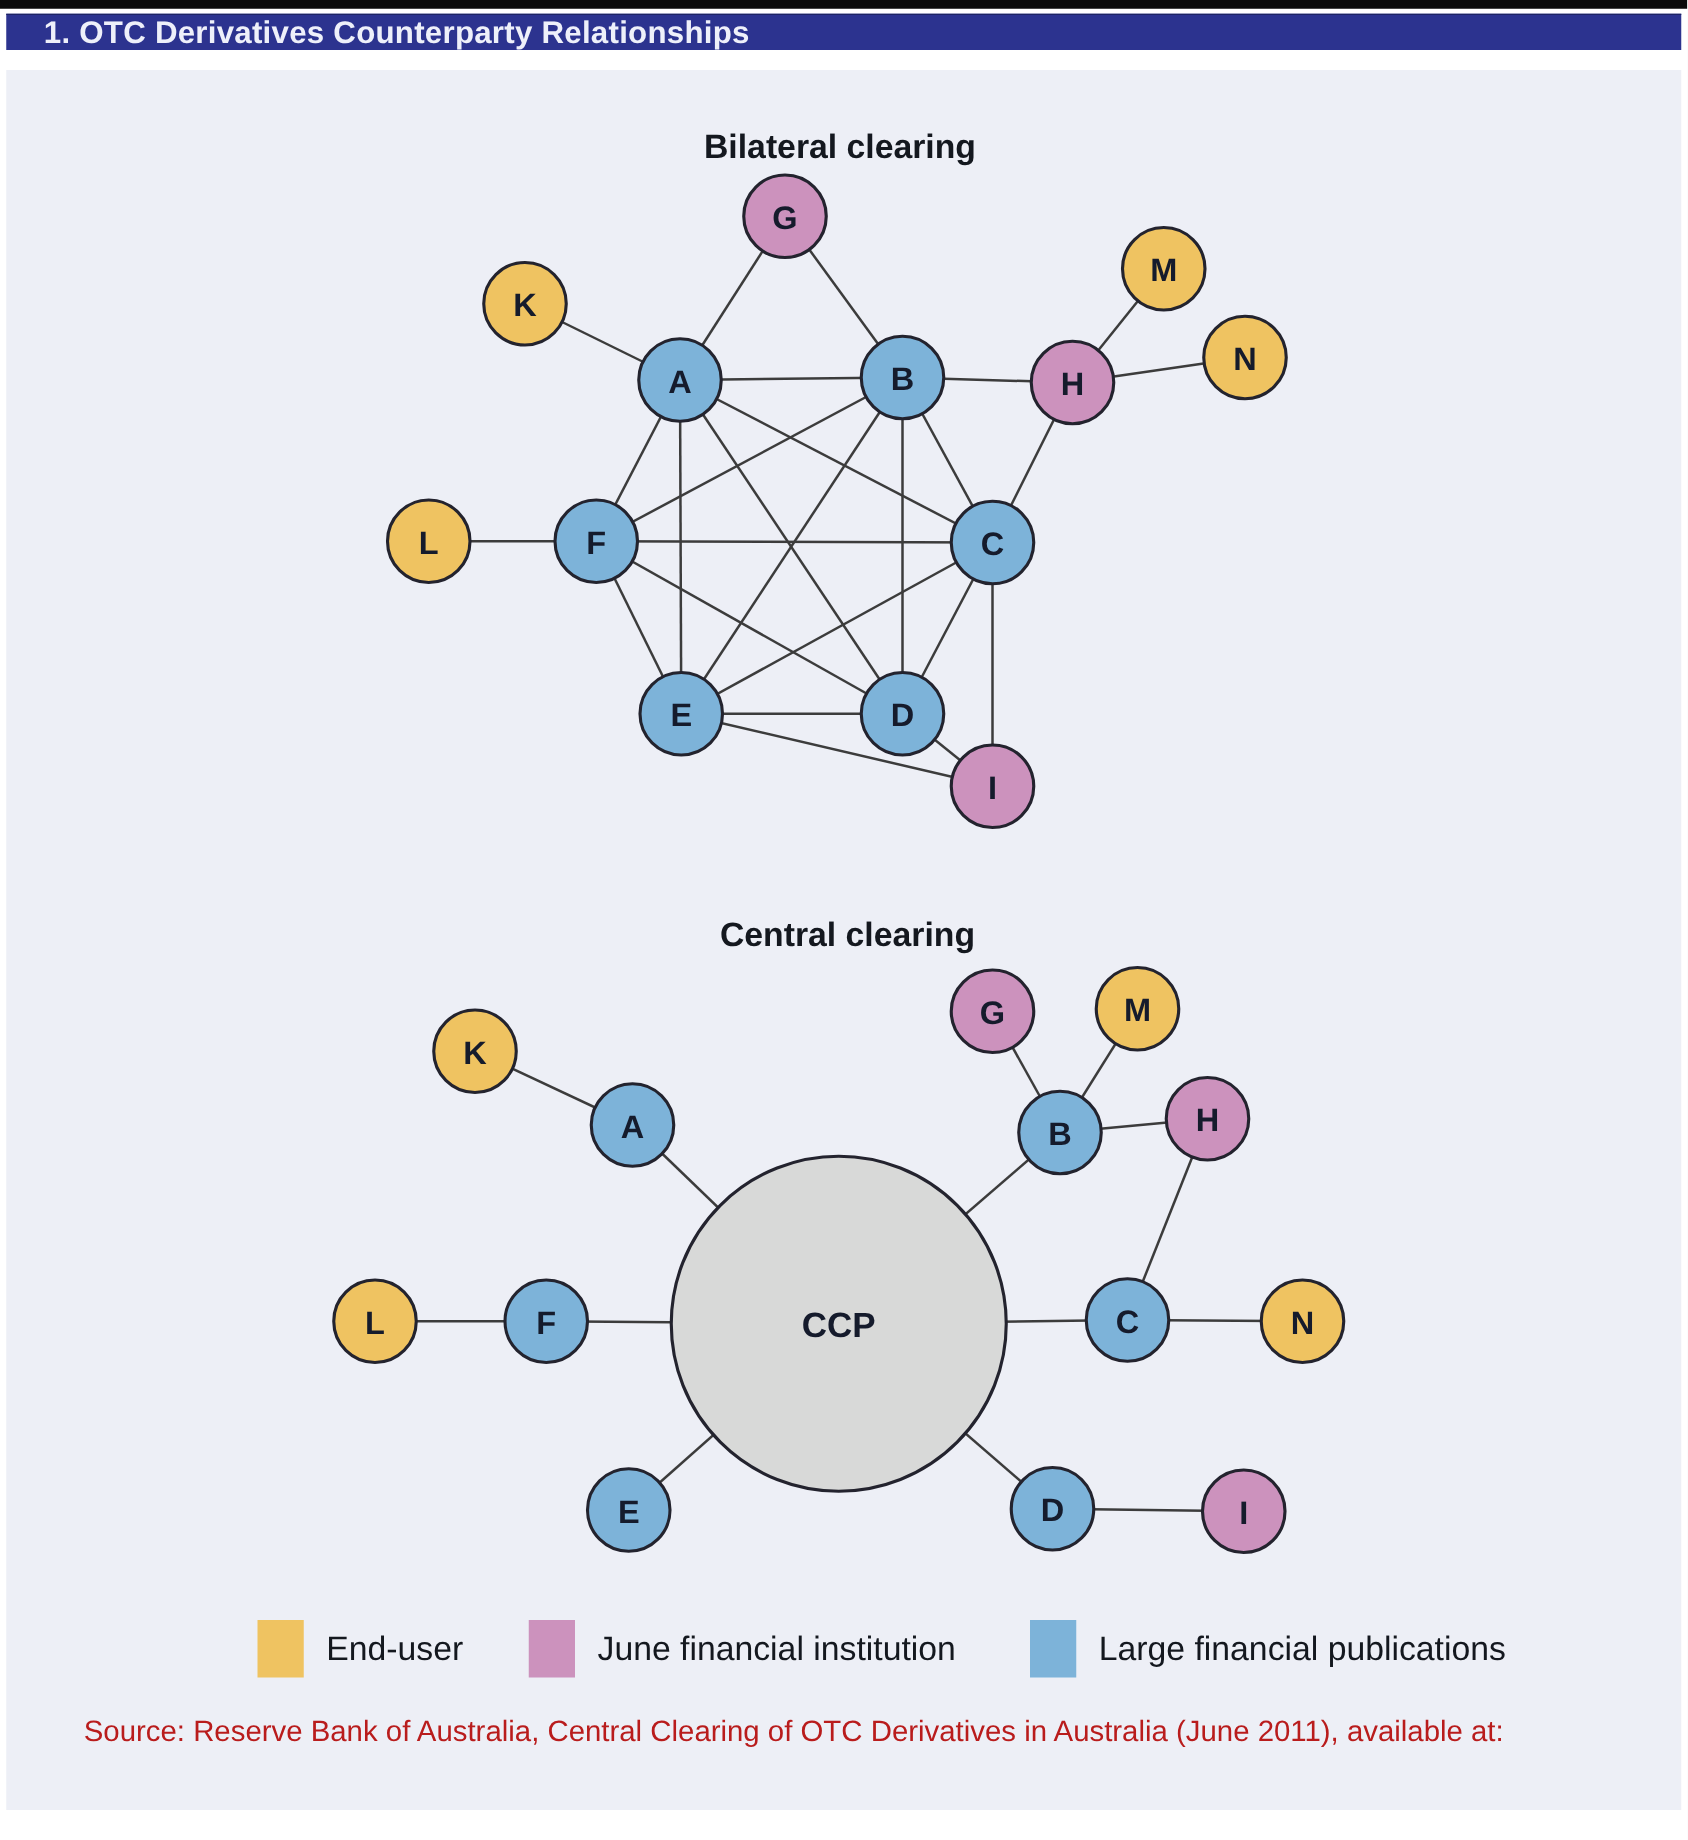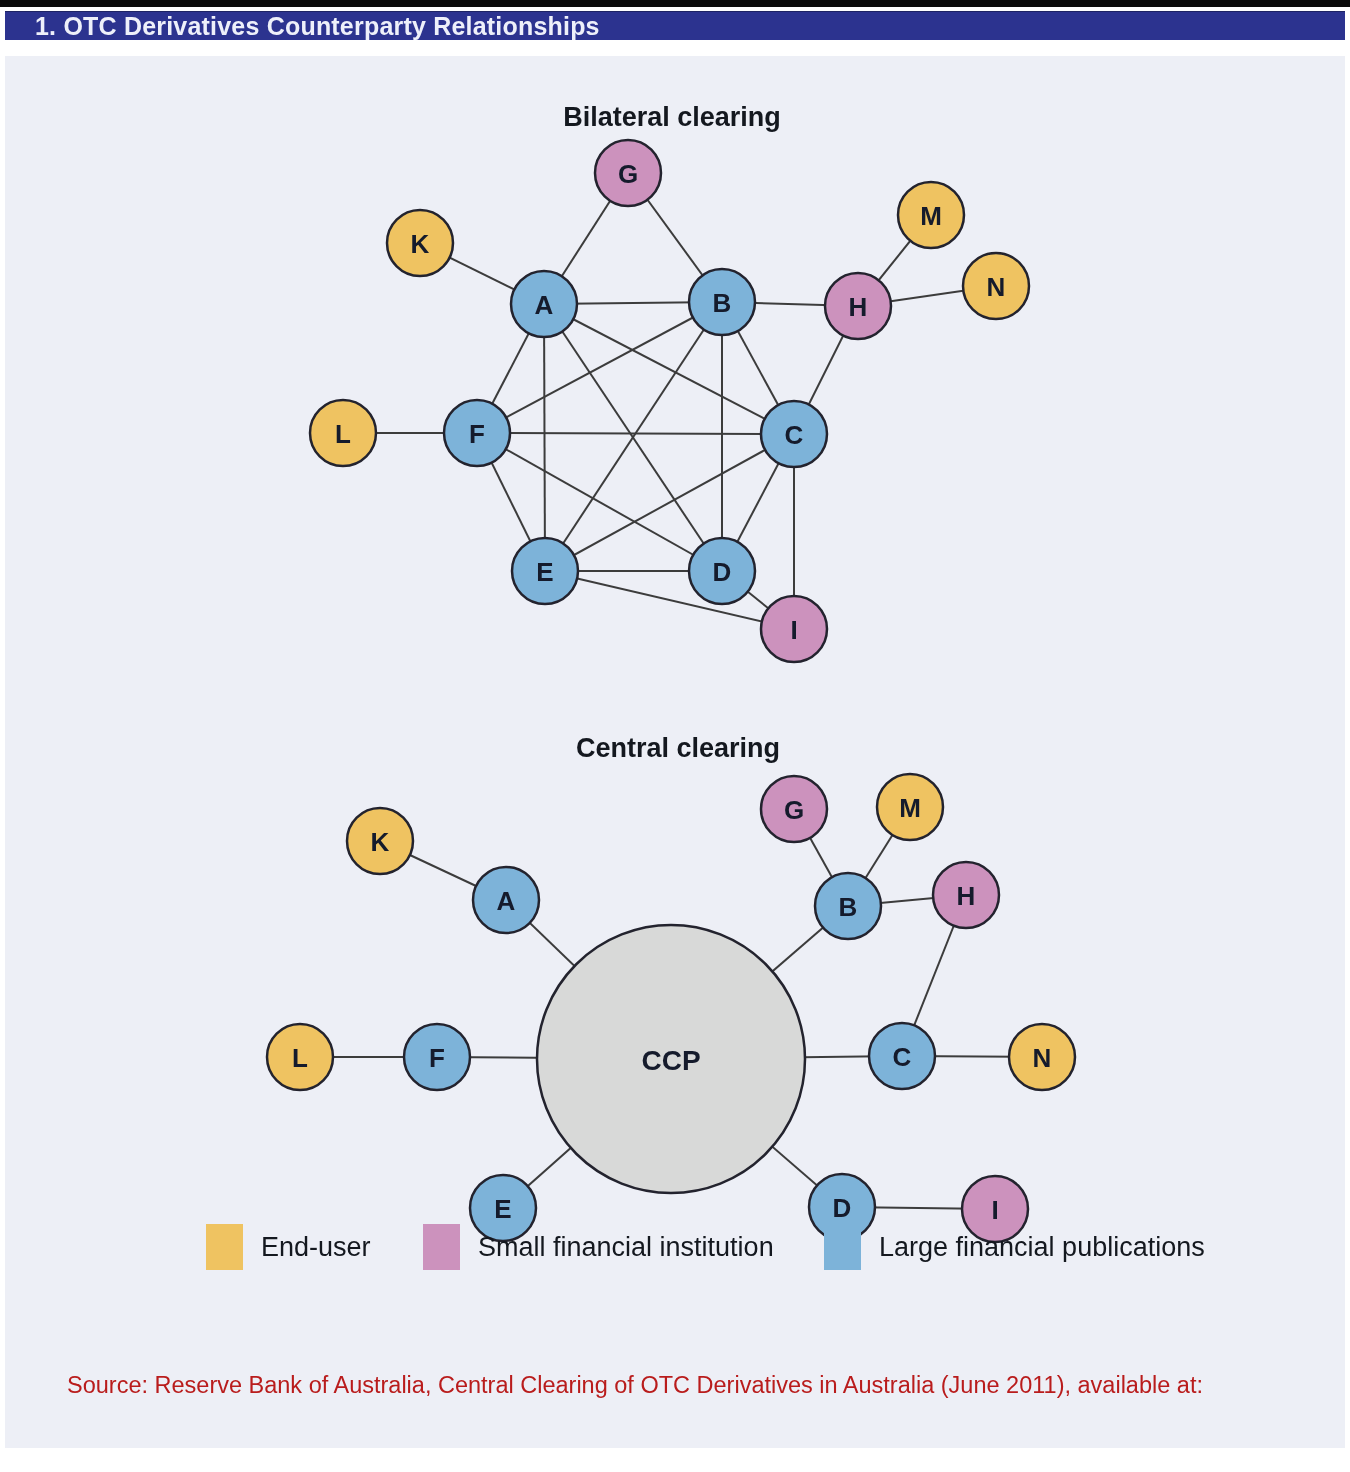--- a/index.html
+++ b/index.html
@@ -28,21 +28,21 @@
     letter-spacing:0.2px;
   }
   .panel{
     position:absolute;left:5px;top:56px;width:1340px;height:1392px;
     background:#edeff6;
   }
   svg.net{
     position:absolute;left:0;top:0;width:1350px;height:1472px;
   }
   .legend{
-    position:absolute;top:1224px;left:0;width:1158px;height:46px;
+    position:absolute;top:1296px;left:0;width:1158px;height:46px;
   }
   .legend-item{
     position:absolute;top:0;height:46px;
     display:flex;align-items:center;
   }
   .legend-swatch{
     width:37px;height:46px;
     display:inline-block;
   }
   .legend-label{
@@ -228,21 +228,21 @@
       </g>
   </svg>
 
   <div class="legend">
     <div class="legend-item" style="left:206px;">
       <span class="legend-swatch" style="background: rgb(239, 195, 97);"></span>
       <span class="legend-label">End-user</span>
     </div>
     <div class="legend-item" style="left:423px;">
       <span class="legend-swatch" style="background: rgb(204, 146, 189);"></span>
-      <span class="legend-label">Small financial institution</span>
+      <span class="legend-label">June financial institution</span>
     </div>
     <div class="legend-item" style="left:824px;">
       <span class="legend-swatch" style="background: rgb(125, 179, 217);"></span>
       <span class="legend-label">Large financial publications</span>
     </div>
   </div>
 
   <div class="source">
     <div>Source: Reserve Bank of Australia, Central Clearing of OTC Derivatives in Australia (June 2011), available at:</div>
   </div>

